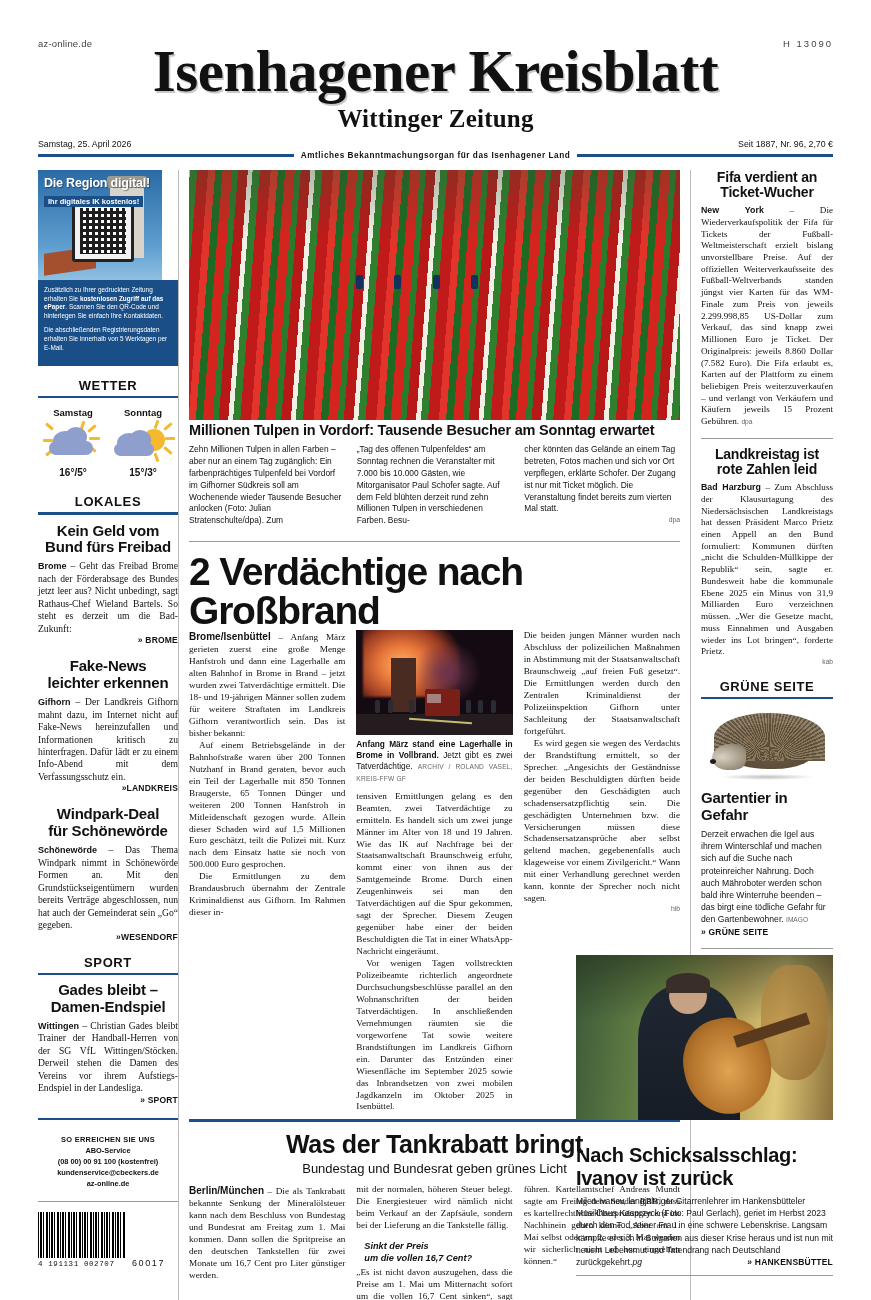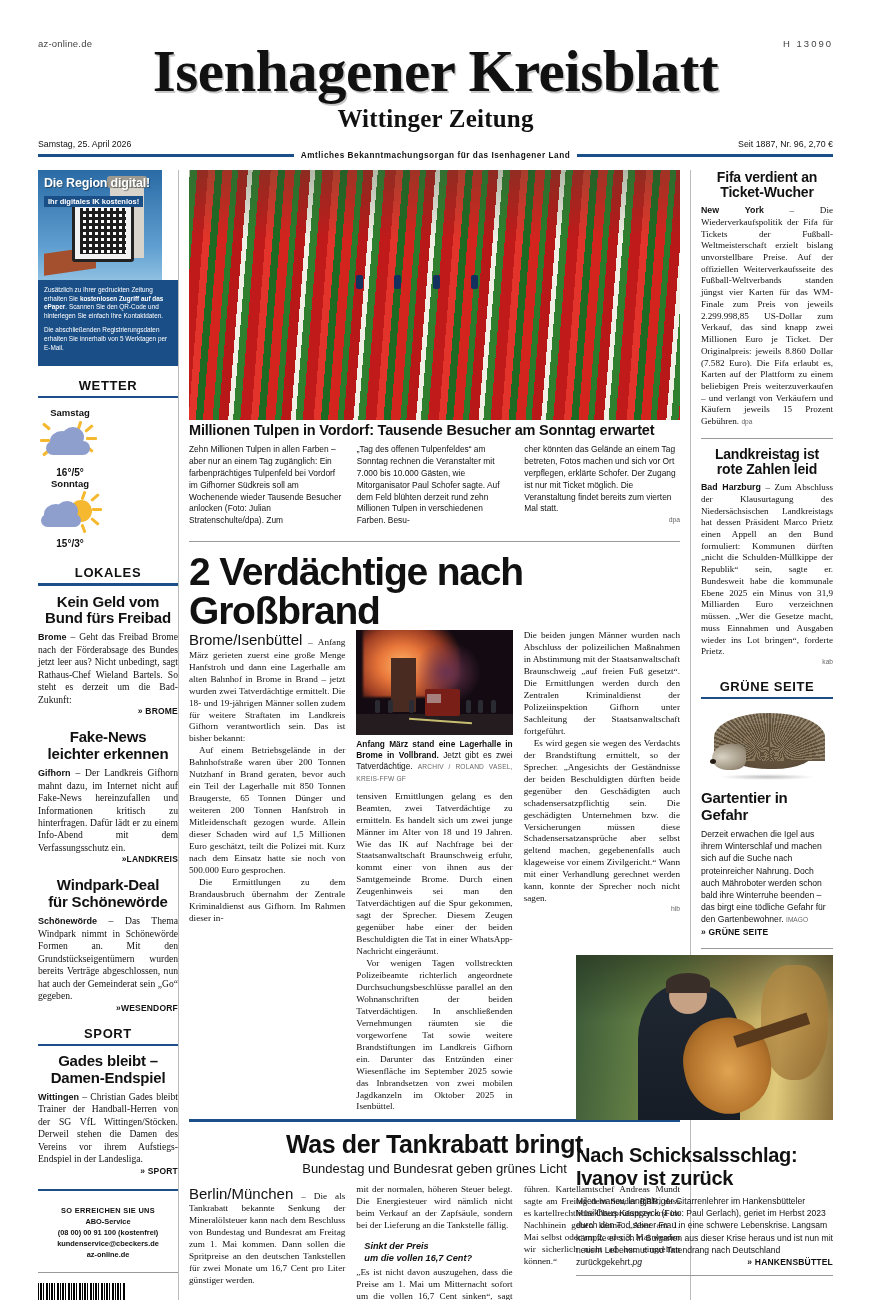--- a/index.html
+++ b/index.html
@@ -72,21 +72,21 @@
              font-family:"Liberation Sans", sans-serif; font-size:6.4px; line-height:1.38; }
   .ad-text p { margin:0 0 5px 0; }
   .ad-text b { font-weight:700; }
 
   
   .sec-head { text-align:center; font-family:"Liberation Sans", sans-serif; font-weight:700;
               font-size:13px; letter-spacing:.6px; margin: 12px 0 3px 0; }
   .sec-rule { height:2.5px; background:#1b4f8a; margin-bottom:7px; }
 
   
-  .wx { display:flex; justify-content:space-around; text-align:center; padding: 2px 0 4px 0; flex-direction: column; }
+  .wx { display:flex; justify-content:space-around; text-align:center; padding: 2px 0 4px 0; }
   .wx-day { width:64px; }
   .wx-name { font-family:"Liberation Sans", sans-serif; font-weight:700; font-size:9.5px; }
   .wx-icon { height:44px; position:relative; margin: 3px 0 2px 0;}
   .sun { position:absolute; width:20px; height:20px; border-radius:50%; background:#f5b82e; }
   .sunray { position:absolute; background:#f5b82e; border-radius:1px; }
   .cloud { position:absolute; border-radius:50%; background:#8e9ecd; }
   .wx-temp { font-family:"Liberation Sans", sans-serif; font-weight:700; font-size:10px; }
 
   
   .teaser { margin-bottom: 12px; }
@@ -135,21 +135,21 @@
 
   .hdr-xl { font-family:"Liberation Sans", sans-serif; font-weight:700; font-size:39px;
             letter-spacing:-1.2px; margin: 10px 0 0 0; line-height:1.0; }
   .hdr-sub { font-family:"Liberation Sans", sans-serif; font-size:14.5px; margin: 4px 0 8px 0;
              letter-spacing:-.1px; }
   .art3 { display:flex; gap:11px; }
   .art3 .c { flex:1; font-family:"Liberation Serif", serif; font-size:9.2px; line-height:1.30;
              text-align:justify; }
   .art3 .c p { margin:0 0 0 0; text-indent: 10px; }
   .art3 .c p.first { text-indent:0; }
-  .art3 .c b.loc { font-family:"Liberation Sans", sans-serif; font-weight:400; font-size:15px; }
+  .art3 .c b.loc { font-family:"Liberation Sans", sans-serif; font-weight:700; font-size:10px; }
 
   .fire-photo { width:100%; height:105px; position:relative; overflow:hidden;
                 background:#140b12; margin-bottom:4px;}
   .fire-glow { position:absolute; left:4%; top:-14%; width:62%; height:78%;
                background: radial-gradient(ellipse at 40% 60%, #ffb367 0%, #e8763a 28%, #9a3b22 55%, rgba(40,14,18,0) 76%);
                filter: blur(1px); }
   .fire-glow2 { position:absolute; left:36%; top:10%; width:44%; height:60%;
                background: radial-gradient(ellipse at 50% 50%, #6a3350 0%, rgba(30,12,24,0) 70%); }
   .fire-bldg { position:absolute; left:22%; bottom:22%; width:16%; height:52%; background:#4a2b22; }
   .fire-truck { position:absolute; left:44%; bottom:18%; width:22%; height:26%;

